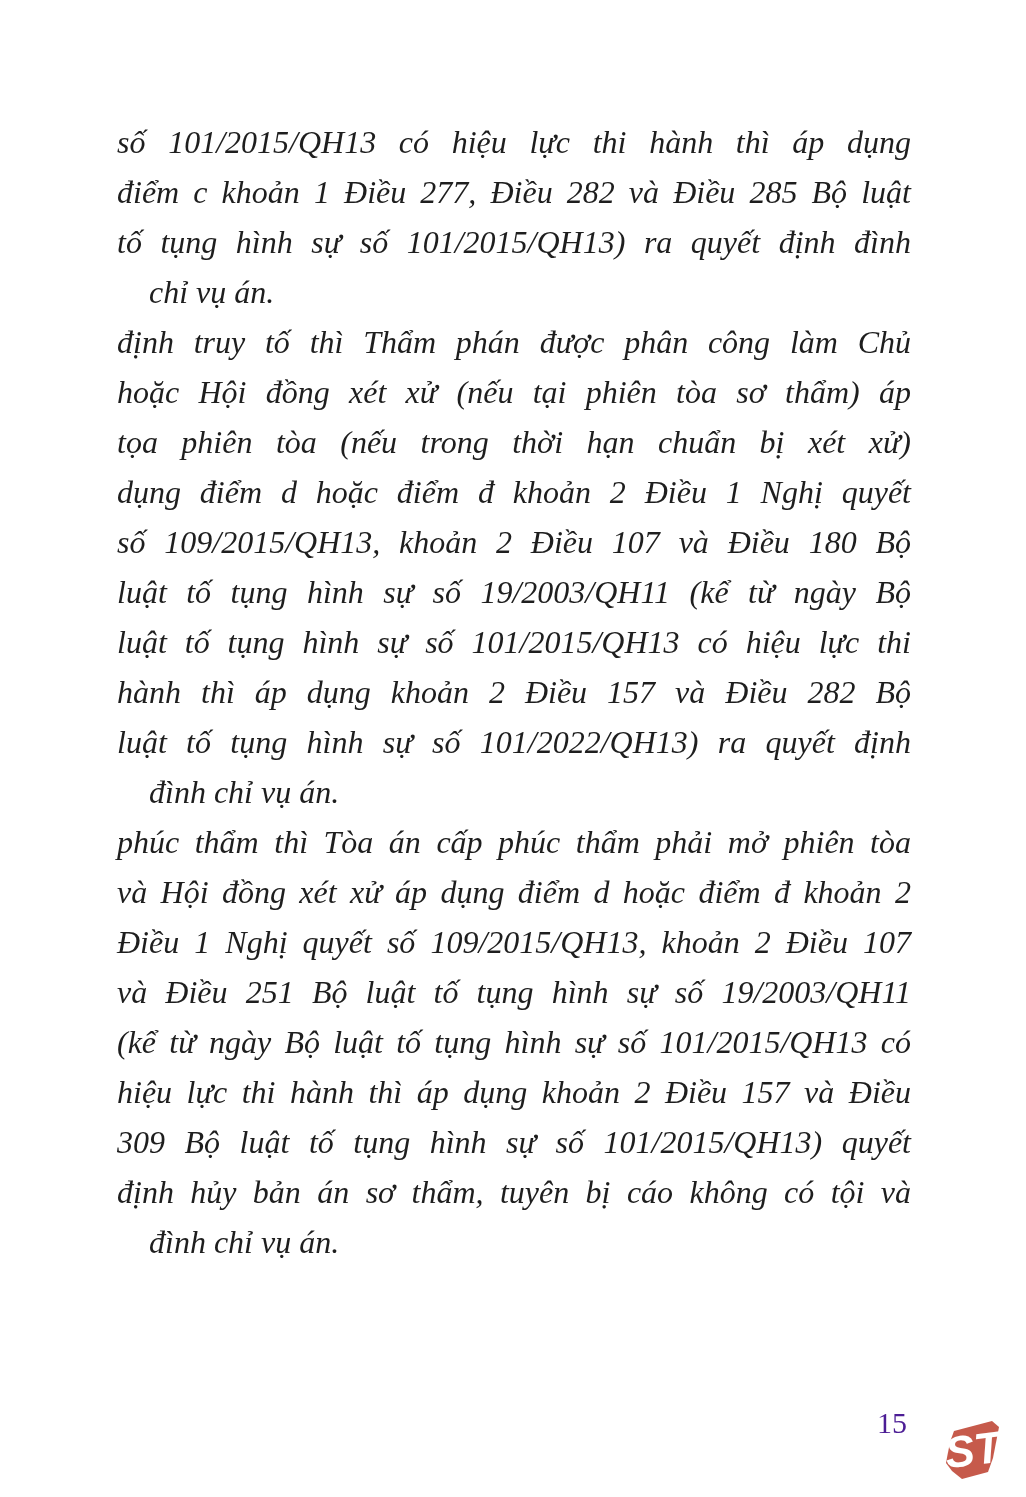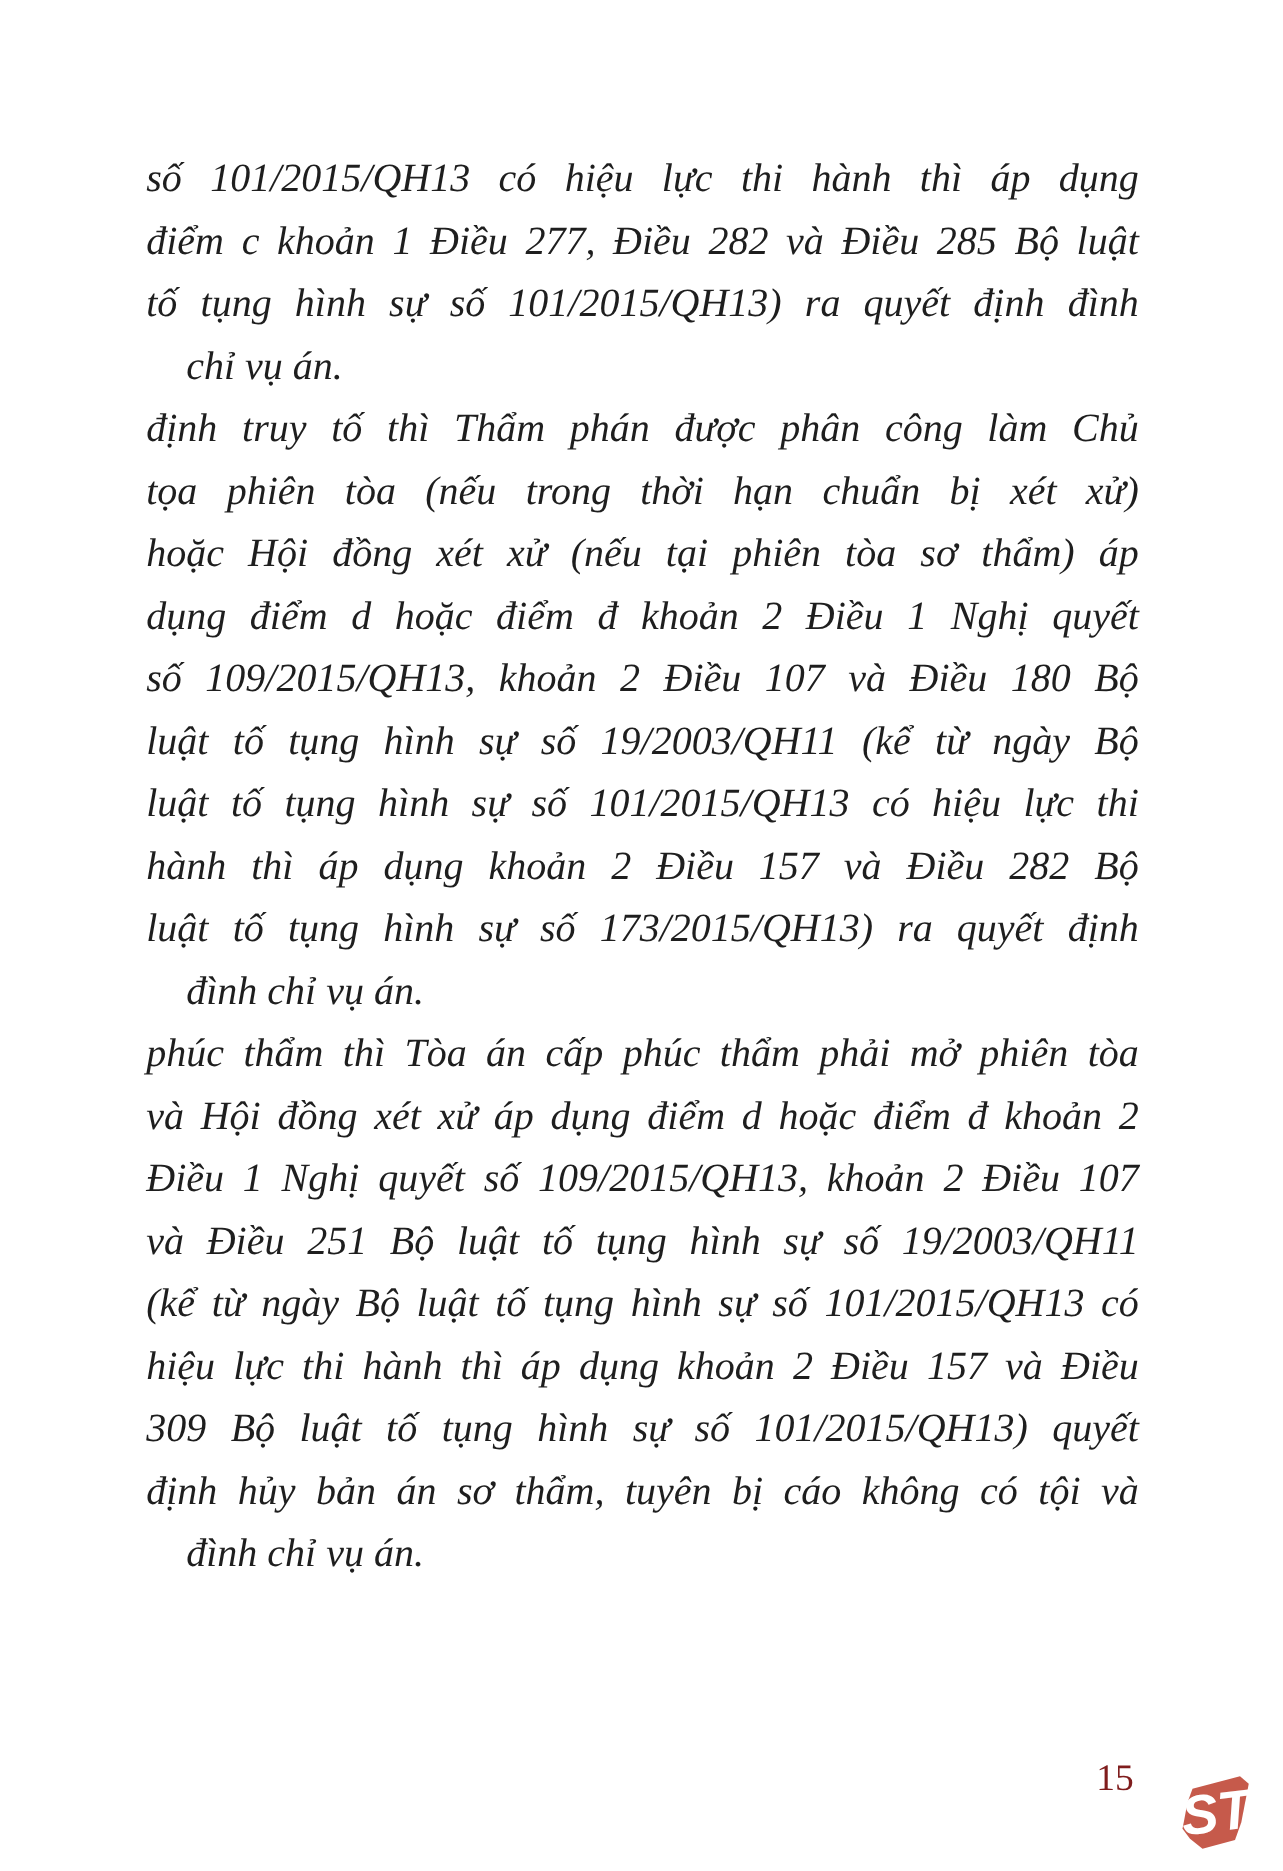--- a/index.html
+++ b/index.html
@@ -36,21 +36,21 @@
   .line.indent { text-indent: 62px; }
   .line.para-end { text-align-last: left; margin-left: 32px; }
   .page-number {
     position: absolute;
     left: 872px;
     top: 1403px;
     width: 40px;
     font-size: 30px;
     line-height: 40px;
     text-align: center;
-    color: #7f1d1d;
+    color: #4c1d95;
   }
   .publisher-logo {
     position: absolute;
     left: 943px;
     top: 1418px;
     width: 60px;
     height: 64px;
   }
   .publisher-logo svg { display: block; }
 </style>
@@ -61,28 +61,28 @@
 
   <div class="paragraph">
     <div class="line">số 101/2015/QH13 có hiệu lực thi hành thì áp dụng</div>
     <div class="line">điểm c khoản 1 Điều 277, Điều 282 và Điều 285 Bộ luật</div>
     <div class="line">tố tụng hình sự số 101/2015/QH13) ra quyết định đình</div>
     <div class="line para-end">chỉ vụ án.</div>
   </div>
 
   <div class="paragraph">
     <div class="line">định truy tố thì Thẩm phán được phân công làm Chủ</div>
+    <div class="line">hoặc Hội đồng xét xử (nếu tại phiên tòa sơ thẩm) áp</div>
     <div class="line">tọa phiên tòa (nếu trong thời hạn chuẩn bị xét xử)</div>
-    <div class="line">hoặc Hội đồng xét xử (nếu tại phiên tòa sơ thẩm) áp</div>
     <div class="line">dụng điểm d hoặc điểm đ khoản 2 Điều 1 Nghị quyết</div>
     <div class="line">số 109/2015/QH13, khoản 2 Điều 107 và Điều 180 Bộ</div>
     <div class="line">luật tố tụng hình sự số 19/2003/QH11 (kể từ ngày Bộ</div>
     <div class="line">luật tố tụng hình sự số 101/2015/QH13 có hiệu lực thi</div>
     <div class="line">hành thì áp dụng khoản 2 Điều 157 và Điều 282 Bộ</div>
-    <div class="line">luật tố tụng hình sự số 173/2015/QH13) ra quyết định</div>
+    <div class="line">luật tố tụng hình sự số 101/2022/QH13) ra quyết định</div>
     <div class="line para-end">đình chỉ vụ án.</div>
   </div>
 
   <div class="paragraph">
     <div class="line">phúc thẩm thì Tòa án cấp phúc thẩm phải mở phiên tòa</div>
     <div class="line">và Hội đồng xét xử áp dụng điểm d hoặc điểm đ khoản 2</div>
     <div class="line">Điều 1 Nghị quyết số 109/2015/QH13, khoản 2 Điều 107</div>
     <div class="line">và Điều 251 Bộ luật tố tụng hình sự số 19/2003/QH11</div>
     <div class="line">(kể từ ngày Bộ luật tố tụng hình sự số 101/2015/QH13 có</div>
     <div class="line">hiệu lực thi hành thì áp dụng khoản 2 Điều 157 và Điều</div>

